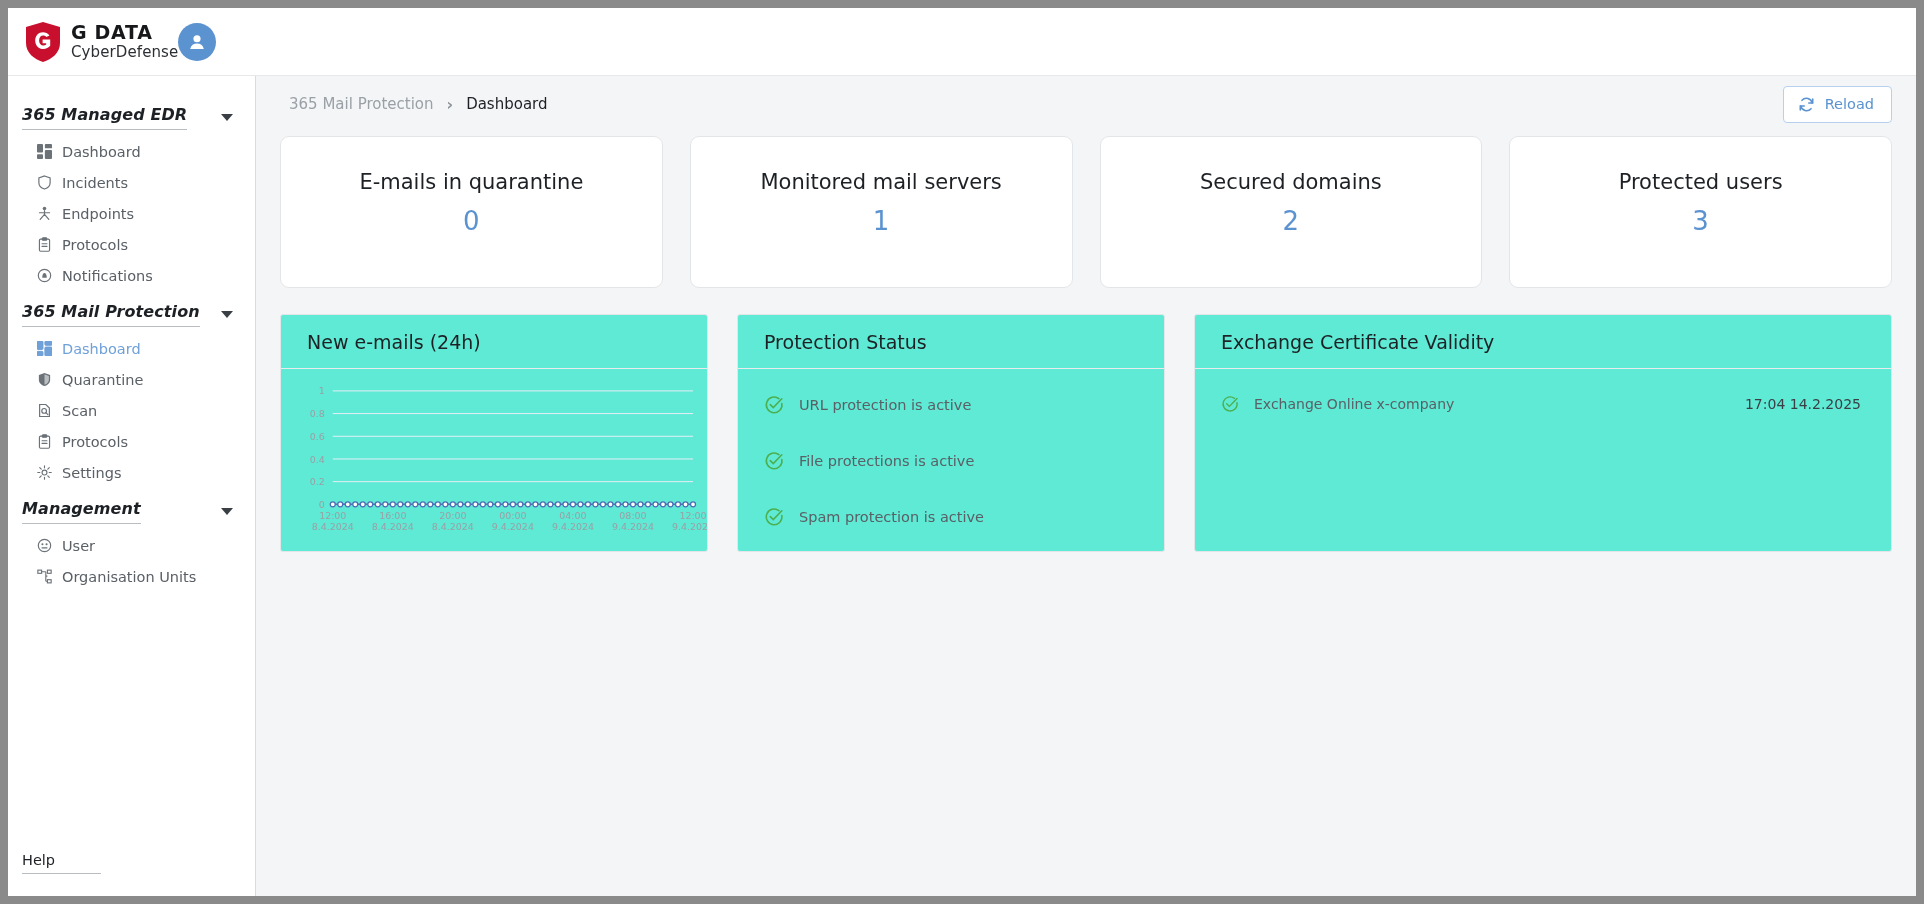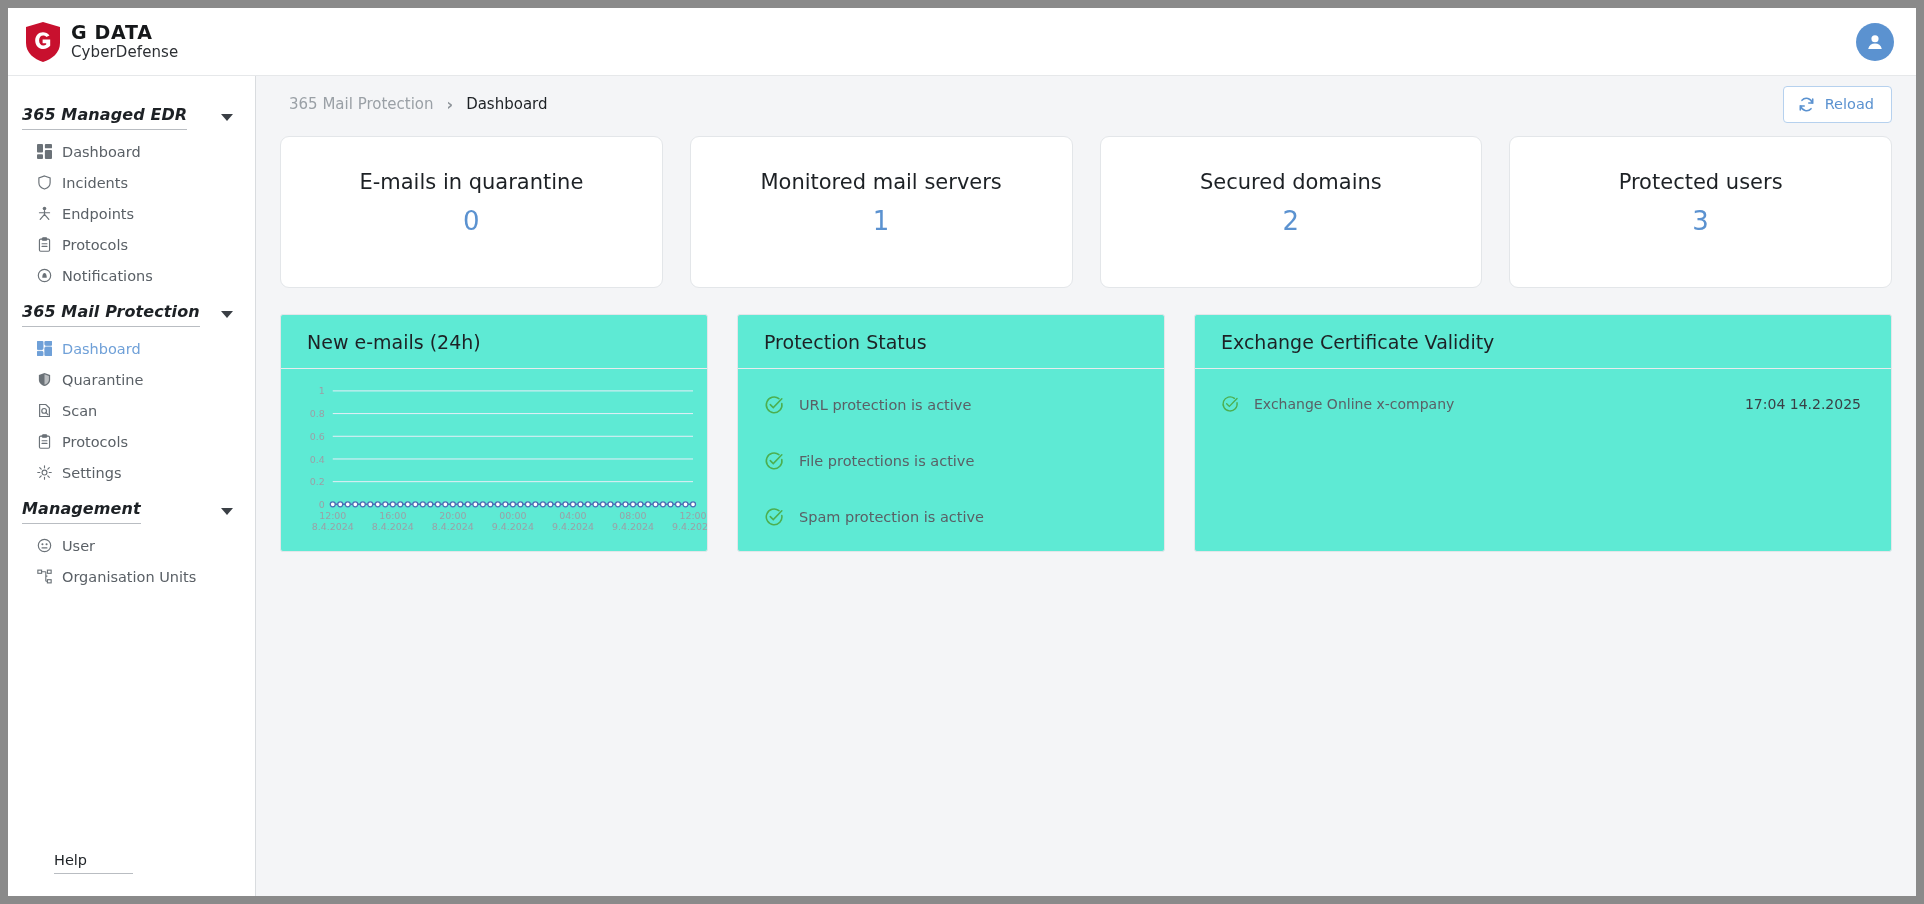--- a/index.html
+++ b/index.html
@@ -11,21 +11,21 @@
   #app {
     position: absolute; left: 8px; top: 8px;
     width: 1908px; height: 888px;
     background: #f4f5f7; overflow: hidden;
     display: flex; flex-direction: column;
   }
 
   
   #topbar {
     height: 68px; background: #ffffff; flex: 0 0 68px;
-    display: flex; align-items: center; justify-content: space-between;
+    display: flex; align-items: center; 
     padding: 0 22px 0 18px; border-bottom: 1px solid #e6e8ea;
   }
   .brand { display: flex; align-items: center; gap: 11px; }
   .brand-shield { width: 34px; height: 40px; display: block; }
   .brand-text { line-height: 1.12; }
   .brand-top {
     font-size: 19px; font-weight: bold; color: #16181a;
     letter-spacing: .7px;
   }
   .brand-sub { font-size: 15px; color: #2c2f33; letter-spacing: .1px; }
@@ -61,21 +61,21 @@
     border-right: 6px solid transparent; border-top: 7px solid #3a3f45; }
   .nav-item {
     display: flex; align-items: center; gap: 9px;
     padding: 7px 12px 7px 28px; font-size: 14.5px;
     color: #5a6066; cursor: pointer;
   }
   .nav-item .ico { width: 17px; height: 17px; flex: 0 0 17px;
     display: flex; align-items: center; justify-content: center; }
   .nav-item.active { color: #6fa0d8; }
   .nav-item.active .ico svg { fill: #6fa0d8; stroke: #6fa0d8; }
-  .help-wrap { padding: 0 0 22px 14px; margin-left: 32px; }
+  .help-wrap { padding: 0 0 22px 14px; }
   .help-link {
     display: inline-block; font-size: 14.5px; color: #1d2125;
     border-bottom: 1px solid #b9bdc2; padding-bottom: 5px;
     padding-right: 46px; cursor: pointer;
   }
 
   
   #main { flex: 1 1 auto; min-width: 0; padding: 0 24px; overflow: hidden; }
   #crumbbar {
     height: 56px; display: flex; align-items: center;

